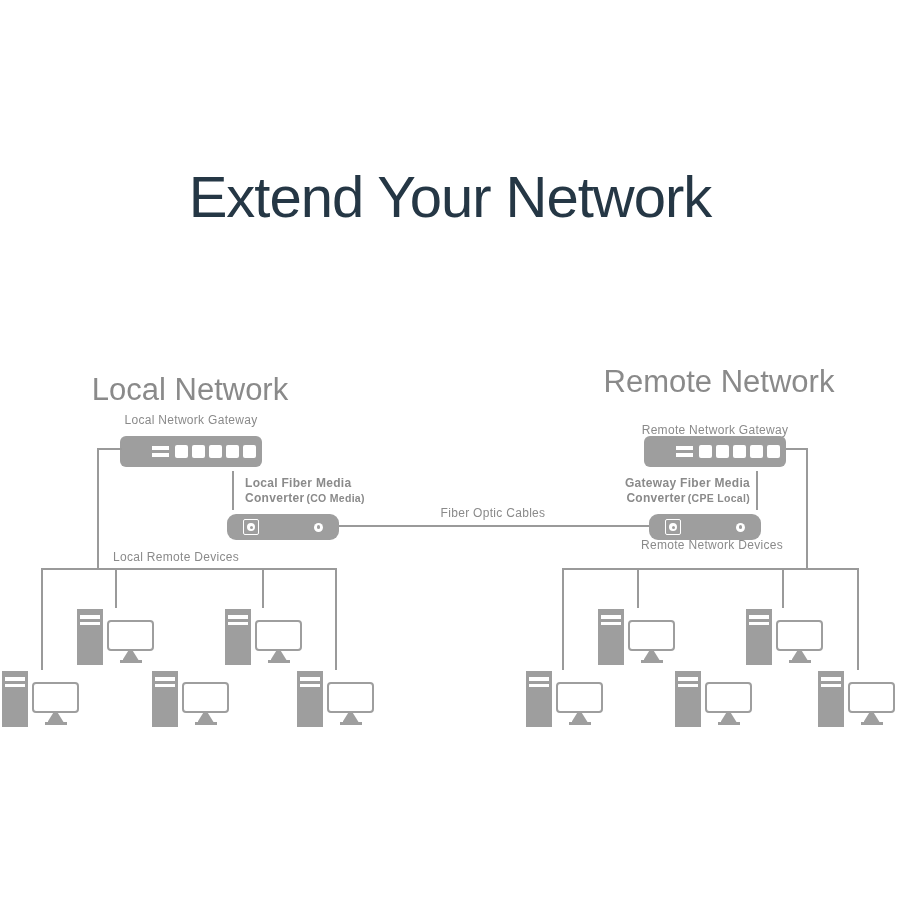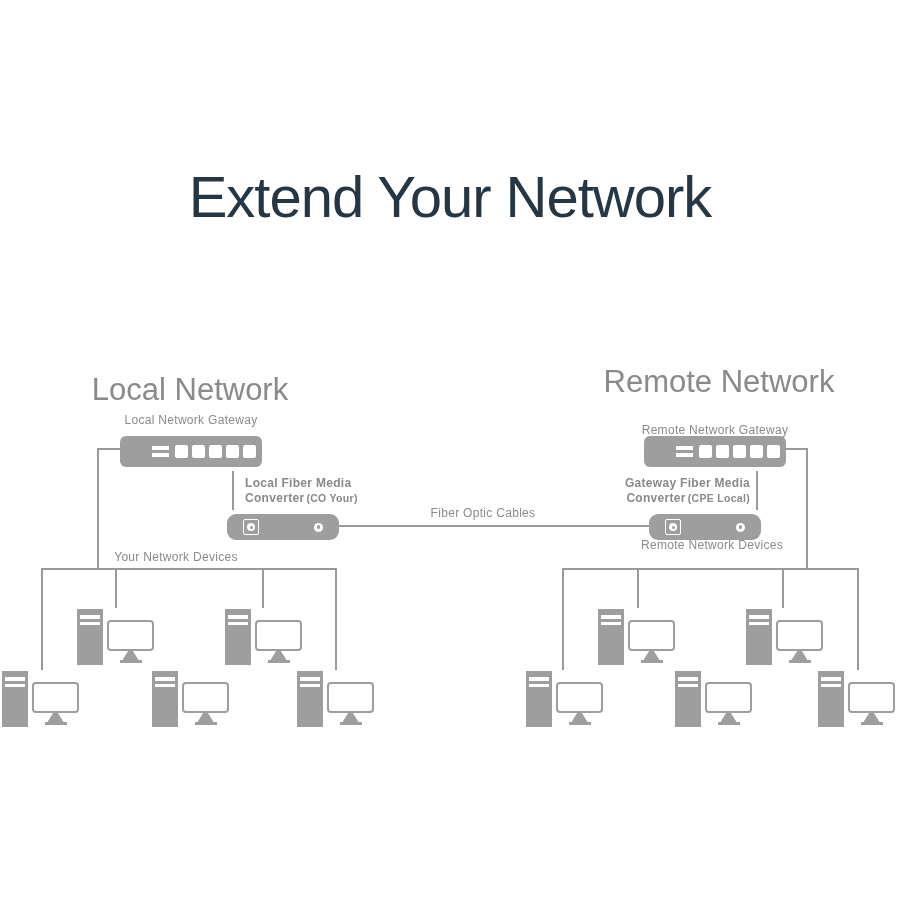--- a/index.html
+++ b/index.html
@@ -86,31 +86,31 @@
       </span>
     </div>
 
     <div class="line" style="left:97px;top:448px;width:25px;height:2px"></div>
     <div class="line" style="left:97px;top:448px;width:2px;height:122px"></div>
 
     <div class="line" style="left:232px;top:471px;width:2px;height:39px"></div>
 
     <div class="cv-lbl" style="left:245px;top:476px;text-align:left">
       <span>Local Fiber Media</span><br>
-      <span>Converter</span><span class="mode">(CO Your)</span>
+      <span>Converter</span><span class="mode">(CO Media)</span>
     </div>
 
     <div class="converter" style="left:227px;top:514px">
       <span class="cv-sq">
         <span class="cv-sq-dot"></span>
       </span>
       <span class="cv-port"></span>
     </div>
 
-    <div class="lbl" style="left:51px;top:550px;width:250px">Your Network Devices</div>
+    <div class="lbl" style="left:51px;top:550px;width:250px">Local Remote Devices</div>
 
     <div class="line" style="left:42px;top:568px;width:295px;height:2px"></div>
     <div class="line" style="left:41px;top:568px;width:2px;height:102px"></div>
     <div class="line" style="left:115px;top:568px;width:2px;height:40px"></div>
     <div class="line" style="left:262px;top:568px;width:2px;height:40px"></div>
     <div class="line" style="left:335px;top:568px;width:2px;height:102px"></div>
 
     <div class="computer" style="left:77px;top:609px">
       <span class="tower">
           <span class="slot s1"></span>
@@ -152,21 +152,21 @@
           <span class="slot s1"></span>
           <span class="slot s2"></span>
         </span>
       <span class="monitor"></span>
       <span class="stand"></span>
       <span class="stand-base"></span>
     </div>
   </section>
 
   <section>
-    <div class="lbl" style="left:383px;top:506px;width:200px">Fiber Optic Cables</div>
+    <div class="lbl" style="left:393px;top:506px;width:200px">Fiber Optic Cables</div>
     <div class="line" style="left:339px;top:525px;width:310px;height:2px"></div>
   </section>
 
   <section>
     <div class="heading" style="left:569px;top:364px;width:300px">Remote Network</div>
 
     <div class="lbl" style="left:590px;top:423px;width:250px">Remote Network Gateway</div>
 
     <div class="gateway" style="left:644px;top:436px">
       <span class="gw-led l1"></span>

